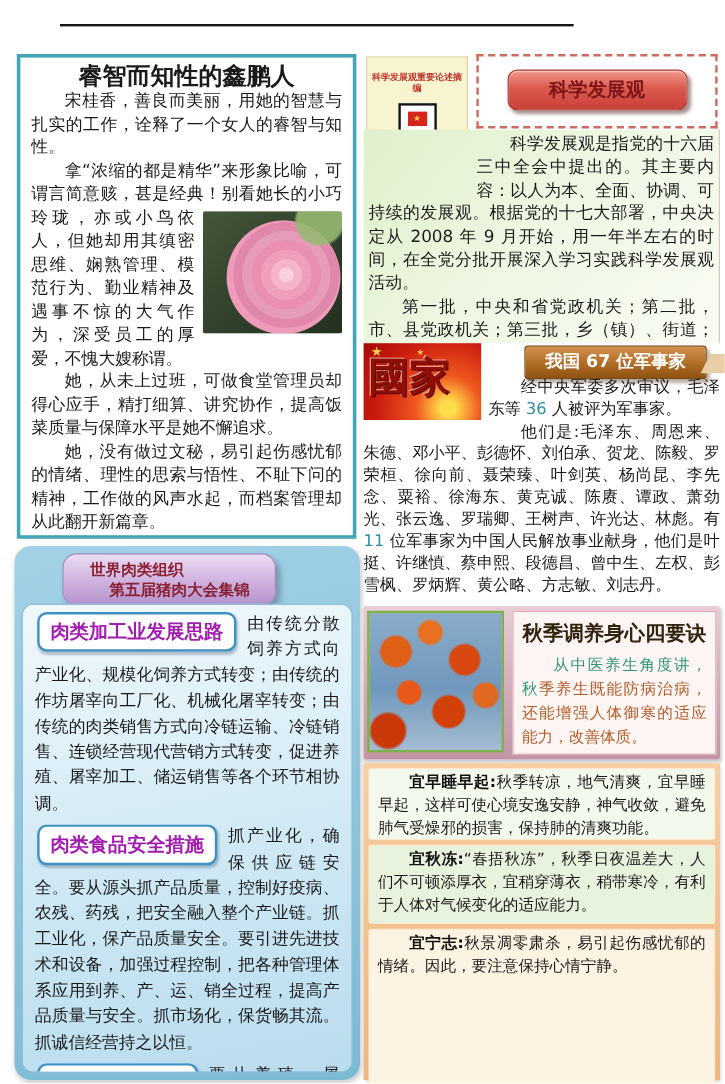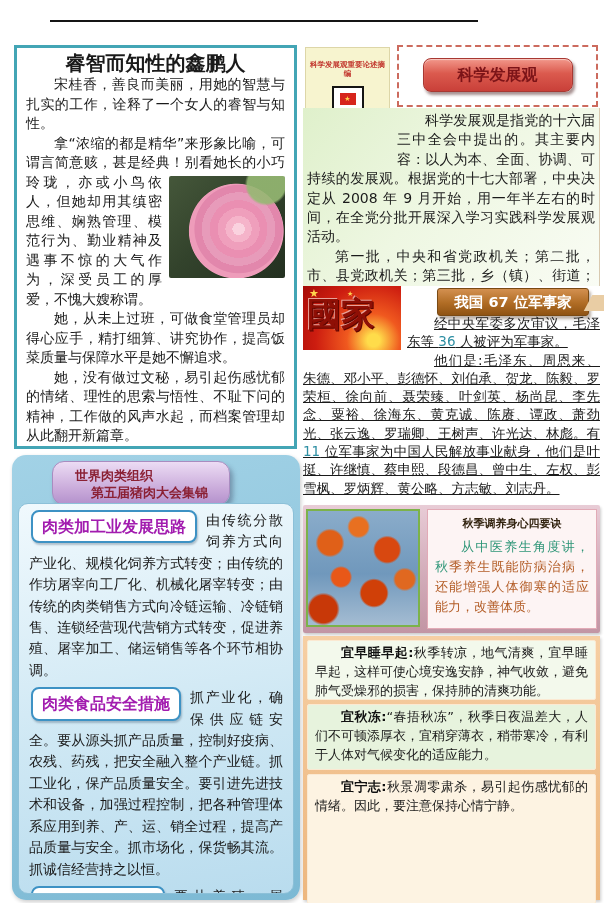--- a/index.html
+++ b/index.html
@@ -69,40 +69,40 @@
     font-weight:bold;font-size:34px;color:#8f0f05;text-shadow:1px 1px 0 #5e0500, -1px -1px 0 #e8a29a;}
   .guojia .star1{position:absolute;left:6px;top:1px;color:#ffd34d;font-size:11px;}
   .guojia .star2{position:absolute;left:44px;top:4px;color:#ffd34d;font-size:7px;}
   .military-badge{position:absolute;left:437px;top:288px;width:152px;height:28px;box-sizing:border-box;border-radius:3px;
     background:linear-gradient(180deg,#d39050 0%,#b06c24 55%,#8f5313 100%);
     border:1px solid #7a4a14;box-shadow:2px 3px 3px rgba(60,30,0,.35);
     color:#fff;font-weight:bold;font-size:14.5px;text-align:center;line-height:26px;}
   .military-badge::after{content:"";position:absolute;right:-34px;top:6px;width:34px;height:16px;
     background:#e9cda4;transform:skewX(-28deg);}
   .military-text{position:absolute;left:303px;top:314px;width:297px;height:184px;overflow:hidden;}
-  .military-text p{margin:0;font-size:13.5px;line-height:18.3px;text-align:justify;text-indent:2em;text-decoration:underline;}
+  .military-text p{margin:0;font-size:13.5px;line-height:18.3px;text-align:justify;text-indent:2em;}
   .mil-spacer{float:left;width:104px;height:52px;}
   .num{color:#2e8fa3;}
 
   
   .autumn-top{position:absolute;left:303px;top:505px;width:297px;height:128px;border-radius:2px;
     background:linear-gradient(180deg,#e8ccd6 0%,#d2abb9 55%,#c295a4 100%);box-shadow:1px 2px 3px rgba(0,0,0,.2);}
   .autumn-photo{position:absolute;left:3px;top:4px;width:114px;height:118px;box-sizing:border-box;border:2px solid #7cb24a;
     background:
       radial-gradient(circle at 20% 28%, #e06018 0 10%, rgba(0,0,0,0) 12%),
       radial-gradient(circle at 46% 14%, #e87020 0 8%, rgba(0,0,0,0) 10%),
       radial-gradient(circle at 72% 34%, #d84810 0 11%, rgba(0,0,0,0) 13%),
       radial-gradient(circle at 30% 58%, #e85818 0 9%, rgba(0,0,0,0) 11%),
       radial-gradient(circle at 60% 72%, #d04008 0 12%, rgba(0,0,0,0) 14%),
       radial-gradient(circle at 88% 60%, #e06820 0 8%, rgba(0,0,0,0) 10%),
       radial-gradient(circle at 14% 86%, #c83808 0 10%, rgba(0,0,0,0) 12%),
       linear-gradient(180deg,#8aaccA 0%,#7098bc 55%,#a4bcd2 100%);}
   .autumn-box{position:absolute;left:124px;top:4px;width:170px;height:120px;box-sizing:border-box;
     background:#fdf4f4;border:1px solid #e2aab6;padding:6px 7px;overflow:hidden;}
-  .autumn-title{font-weight:bold;font-size:11px;color:#32230f;text-align:center;margin:0 0 6px 0;}
+  .autumn-title{font-weight:bold;font-size:17px;color:#32230f;text-align:center;margin:0 0 6px 0;}
   .autumn-box p{margin:0;font-size:13px;line-height:20px;text-align:justify;text-indent:2em;}
   .tx-green{color:#2f9678;}
   .tx-brown{color:#b35d27;}
 
   .autumn-bottom{position:absolute;left:303px;top:636px;width:297px;height:264px;box-sizing:border-box;
     background:linear-gradient(180deg,#f6cfa4 0%,#f0bf8c 60%,#edb77f 100%);box-shadow:1px 2px 3px rgba(0,0,0,.2);padding:4px;}
   .tip-panel{box-sizing:border-box;border:1px solid #fbe9d2;border-radius:2px;padding:2px 7px;margin-bottom:4px;overflow:hidden;}
   .tip-panel p{margin:0 0 2px 0;font-size:13px;line-height:19px;text-align:justify;text-indent:2em;}
   .tip-label{font-weight:bold;color:#111;margin-top:46px;}
   .tp1{background:#f3f9ec;height:60px;}

